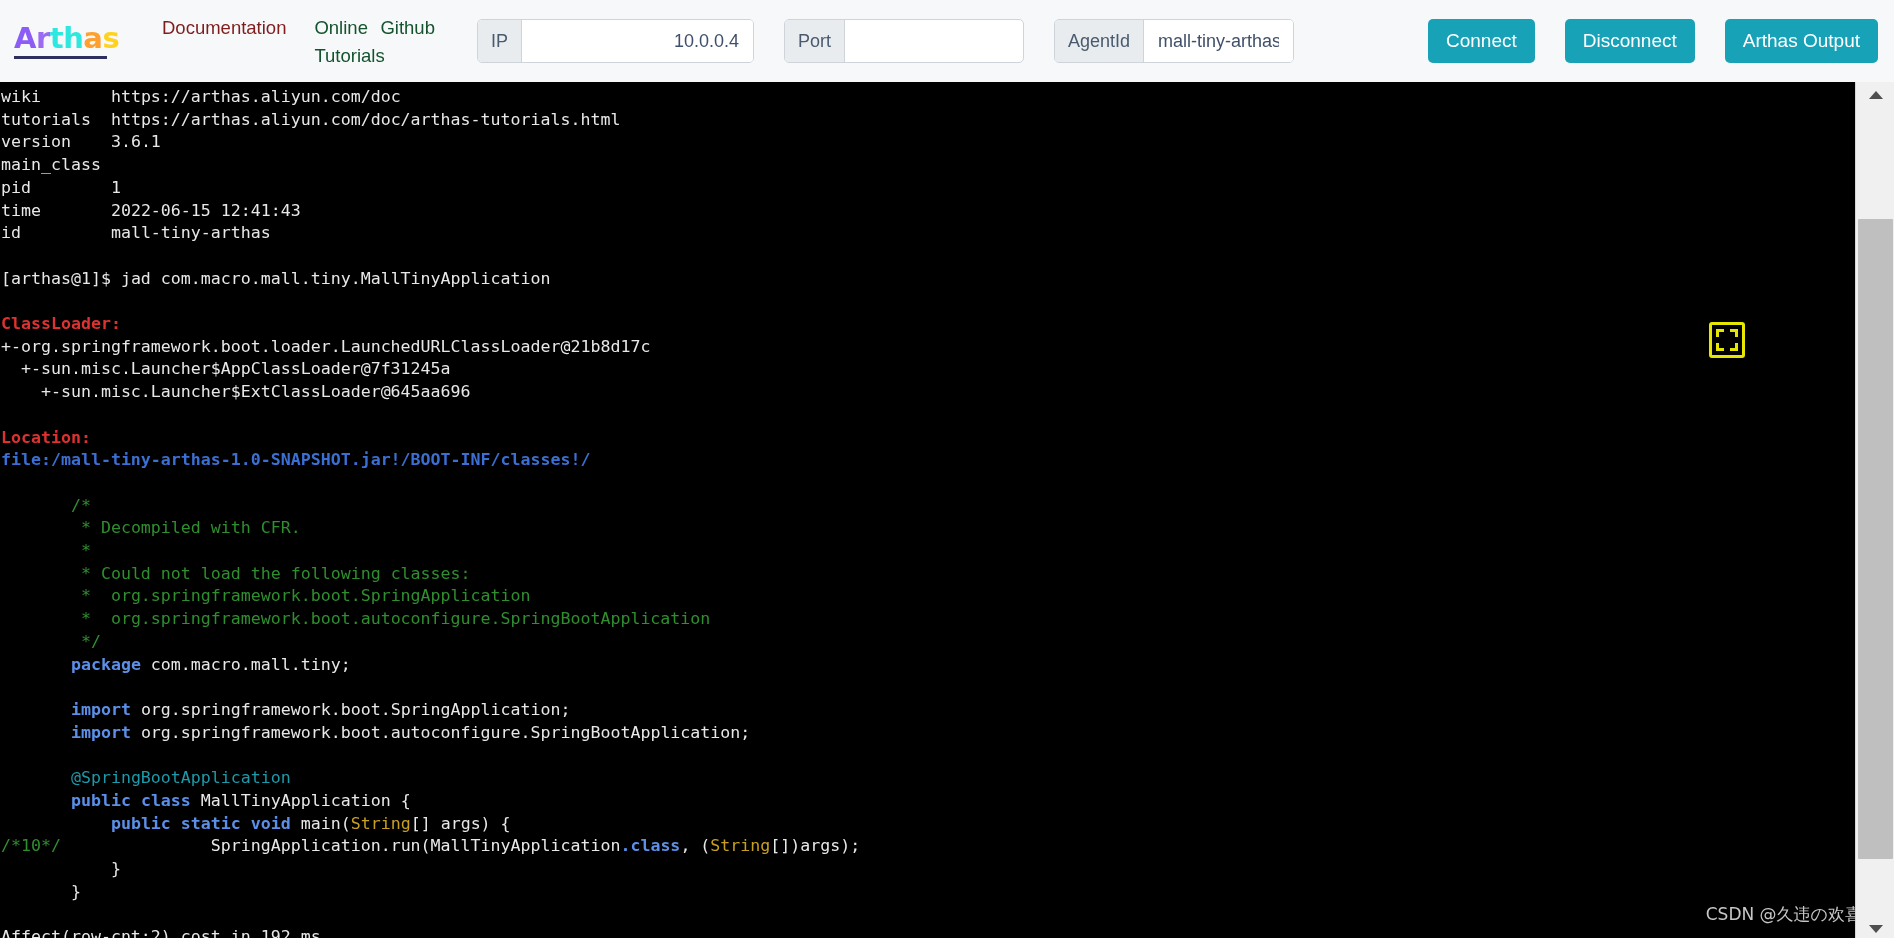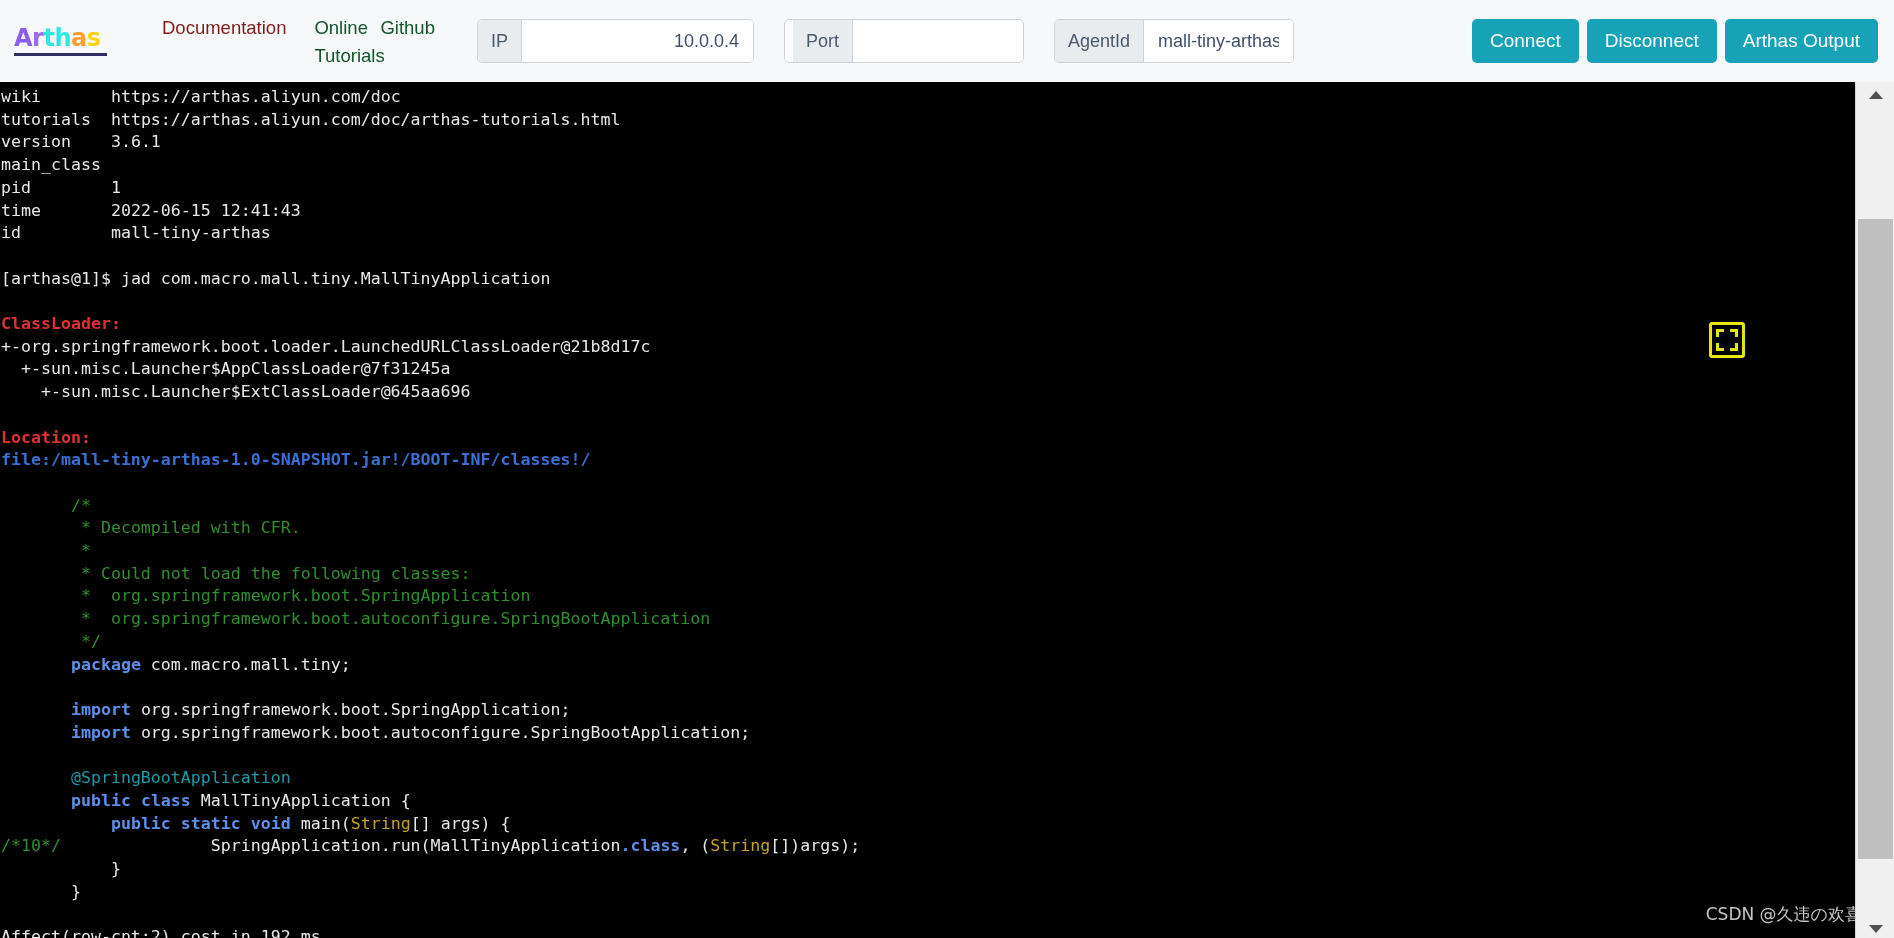--- a/index.html
+++ b/index.html
@@ -29,21 +29,21 @@
     padding: 0 16px 0 14px;
   }
   .logo {
     width: 104px;
     margin-right: 22px;
     flex: 0 0 auto;
     user-select: none;
   }
   .logo-text {
     font-family: "DejaVu Sans", sans-serif;
-    font-size: 24px;
+    font-size: 29px;
     font-weight: 700;
     letter-spacing: -0.5px;
     line-height: 1;
     display: inline-block;
     padding-bottom: 2px;
   }
   .logo-underline {
     display: block;
     width: 93px;
     height: 3px;
@@ -96,21 +96,21 @@
     display: flex;
     align-items: stretch;
     height: 44px;
     border: 1px solid #ced4da;
     border-radius: 5px;
     overflow: hidden;
     background: #fff;
     margin-right: 30px;
   }
   .field-group.ip { width: 277px; }
-  .field-group.port { width: 240px; padding-left: 8px; }
+  .field-group.port { width: 240px; }
   .field-group.agent { width: 240px; margin-right: 26px; }
   .field-label {
     background: #e9ecef;
     border-right: 1px solid #ced4da;
     color: #495a6e;
     font-size: 18px;
     display: flex;
     align-items: center;
     padding: 0 13px;
     white-space: nowrap;
@@ -120,21 +120,21 @@
     outline: 0;
     flex: 1 1 auto;
     font-size: 18px;
     color: #40506a;
     padding: 0 14px;
     background: #fff;
     font-family: "Liberation Sans", sans-serif;
     min-width: 0;
     text-align: right;
   }
-  .btns { display: flex; align-items: center; gap: 8px; margin-left: auto; }
+  .btns { display: flex; align-items: center; gap: 30px; margin-left: auto; }
   .btn {
     background: #17a2b8;
     color: #ffffff;
     border: 0;
     border-radius: 5px;
     height: 44px;
     padding: 0 18px;
     font-size: 19px;
     font-family: "Liberation Sans", sans-serif;
     cursor: pointer;

